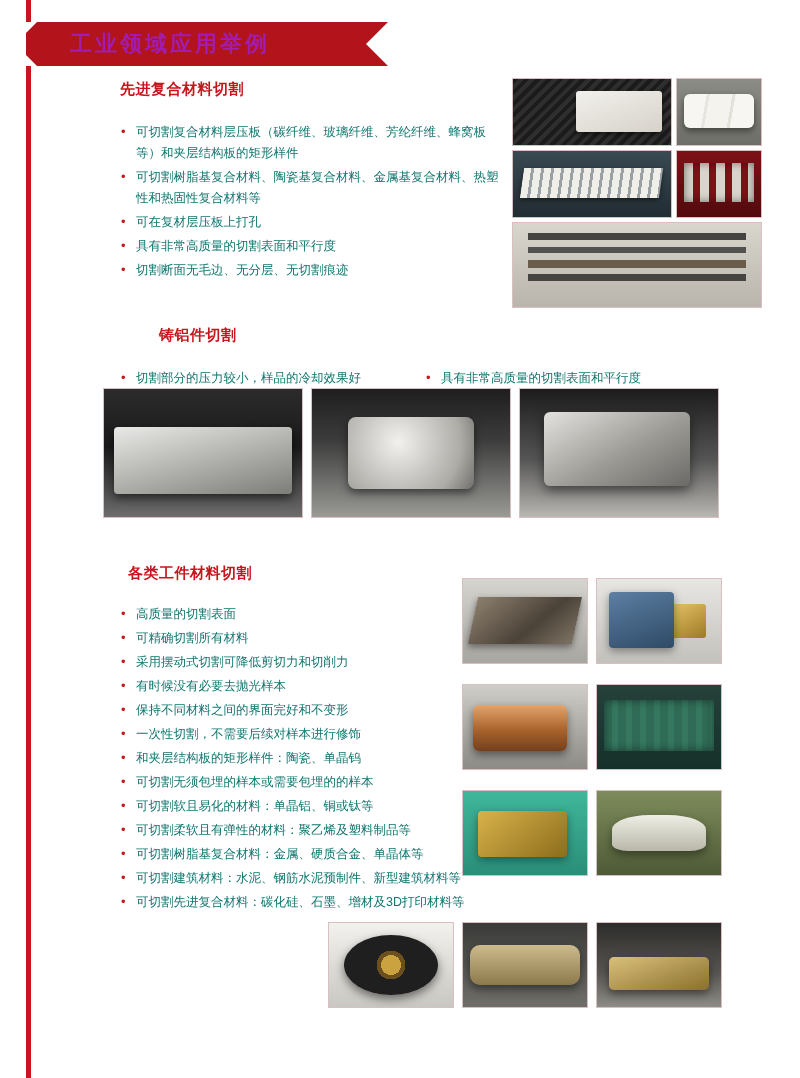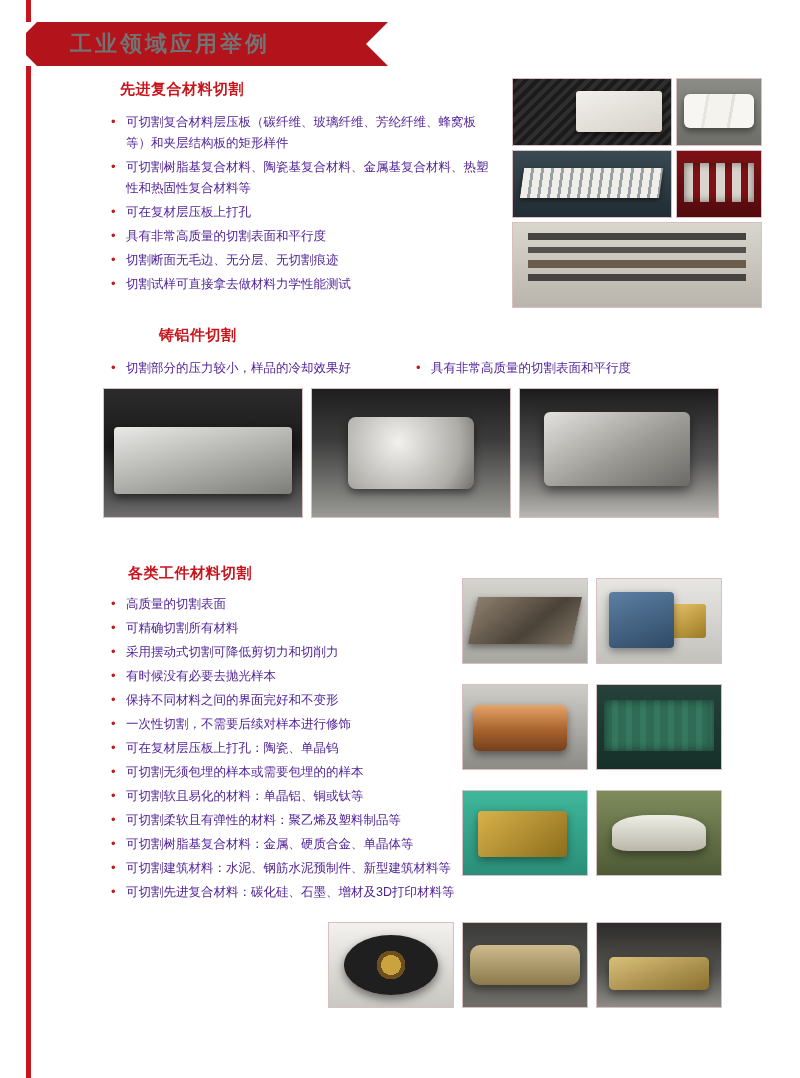--- a/index.html
+++ b/index.html
@@ -60,43 +60,43 @@
     width: 0; height: 0;
     border-bottom: 11px solid #ffffff;
     border-right: 11px solid transparent;
   }
   .banner-title {
     position: absolute;
     left: 44px;
     top: 0;
     height: 32px;
     line-height: 44px;
-    color: #737373;
+    color: #a21caf;
     font-size: 22px;
     font-weight: bold;
     letter-spacing: 3px;
     white-space: nowrap;
   }
 
   
   .section-title {
     position: absolute;
     color: #c7161d;
     font-size: 15px;
     font-weight: bold;
     letter-spacing: 0.5px;
     white-space: nowrap;
   }
 
   ul.bullets {
     position: absolute;
-    margin: 6px;
+    margin: 16px;
     padding: 0;
     list-style: none;
-    color: #4c1d95;
+    color: #0f766e;
     font-size: 12.5px;
     line-height: 21px;
   }
   ul.bullets li {
     position: relative;
     padding-left: 17px;
     margin-bottom: 3px;
   }
   ul.bullets li:before {
     content: "•";
@@ -290,21 +290,20 @@
 </div>
 
 <div class="section-title" style="left:120px; top:80px;">先进复合材料切割</div>
 
 <ul class="bullets" style="left:103px; top:106px; width:385px;">
   <li>可切割复合材料层压板（碳纤维、玻璃纤维、芳纶纤维、蜂窝板等）和夹层结构板的矩形样件</li>
   <li>可切割树脂基复合材料、陶瓷基复合材料、金属基复合材料、热塑性和热固性复合材料等</li>
   <li>可在复材层压板上打孔</li>
   <li>具有非常高质量的切割表面和平行度</li>
   <li>切割断面无毛边、无分层、无切割痕迹</li>
-  <li>切割试样可直接拿去做材料力学性能测试</li>
 </ul>
 
 <div class="photo p-carbon" style="left:512px; top:78px;  width:160px; height:68px;">
     <div class="ph-inner"></div>
   </div>
 <div class="photo p-white-blocks" style="left:676px; top:78px; width:86px; height:68px;">
     <div class="ph-inner"></div>
   </div>
 <div class="photo p-teeth" style="left:512px; top:150px; width:160px; height:68px;">
     <div class="ph-inner"></div>
@@ -337,21 +336,21 @@
 
 <div class="section-title" style="left:128px; top:564px;">各类工件材料切割</div>
 
 <ul class="bullets" style="left:103px; top:588px; width:350px;">
   <li>高质量的切割表面</li>
   <li>可精确切割所有材料</li>
   <li>采用摆动式切割可降低剪切力和切削力</li>
   <li>有时候没有必要去抛光样本</li>
   <li>保持不同材料之间的界面完好和不变形</li>
   <li>一次性切割，不需要后续对样本进行修饰</li>
-  <li>可在复材层压板上打孔：陶瓷、单晶钨</li>
+  <li>和夹层结构板的矩形样件：陶瓷、单晶钨</li>
   <li>可切割无须包埋的样本或需要包埋的的样本</li>
   <li>可切割软且易化的材料：单晶铝、铜或钛等</li>
   <li>可切割柔软且有弹性的材料：聚乙烯及塑料制品等</li>
   <li>可切割树脂基复合材料：金属、硬质合金、单晶体等</li>
   <li>可切割建筑材料：水泥、钢筋水泥预制件、新型建筑材料等</li>
   <li>可切割先进复合材料：碳化硅、石墨、增材及3D打印材料等</li>
 </ul>
 
 <div class="photo p-stator" style="left:462px; top:578px; width:126px; height:86px;">
     <div class="ph-inner"></div>

